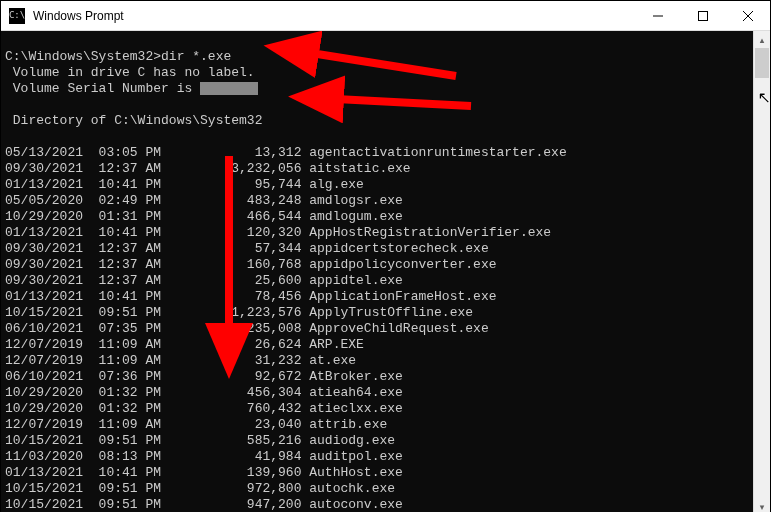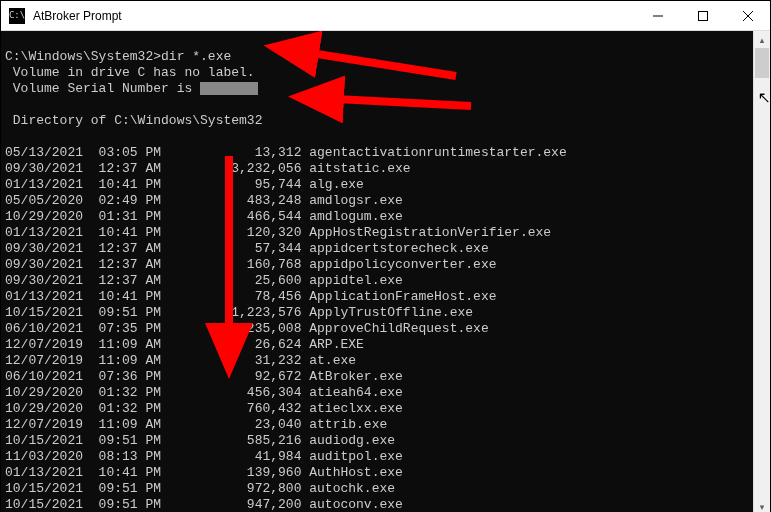--- a/index.html
+++ b/index.html
@@ -139,21 +139,21 @@
     }
   </style>
 </head>
 <body>
 
 <div class="window">
   <div class="titlebar">
     <div class="titlebar-icon">
       <span class="titlebar-icon-inner">C:\</span>
     </div>
-    <div class="titlebar-title">AtBroker Prompt</div>
+    <div class="titlebar-title">Windows Prompt</div>
     <div class="titlebar-controls">
       <div class="titlebar-btn">
         <svg width="10" height="10">
             <line x1="0" y1="5" x2="10" y2="5" stroke="#000" stroke-width="1"></line>
           </svg>
       </div>
       <div class="titlebar-btn">
         <svg width="10" height="10">
             <rect x="0.5" y="0.5" width="9" height="9" fill="none" stroke="#000" stroke-width="1"></rect>
           </svg>

